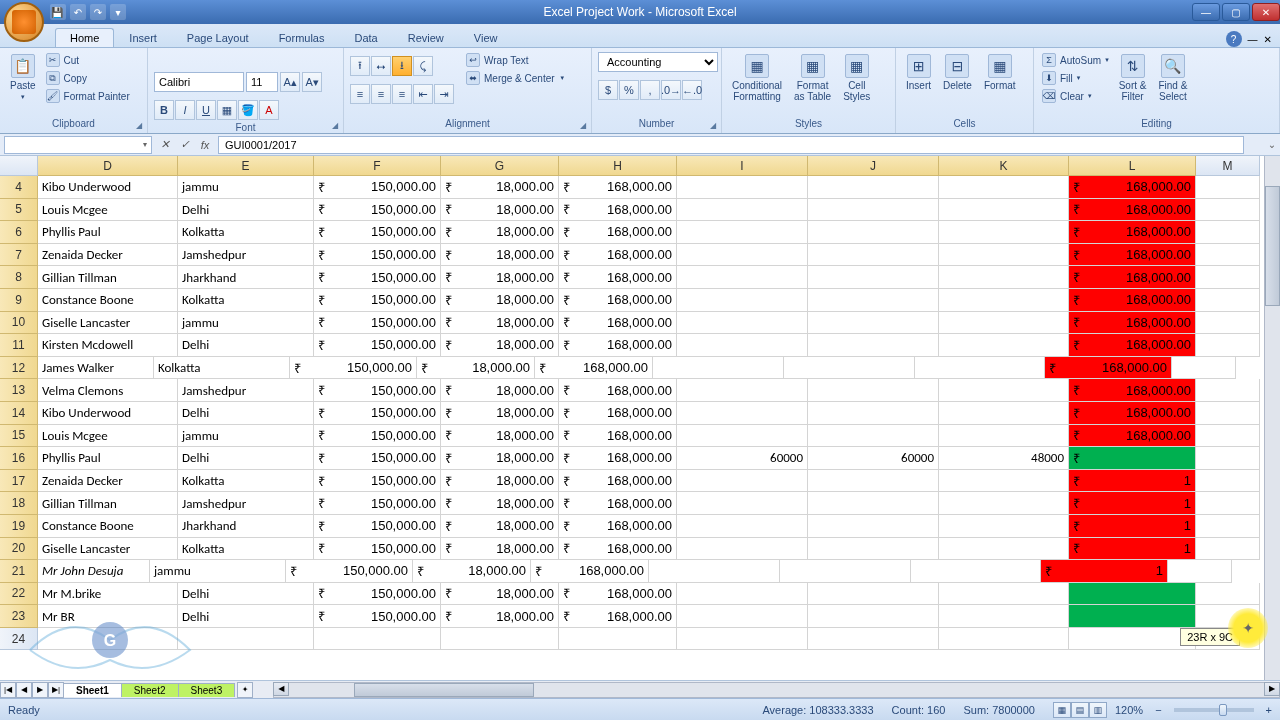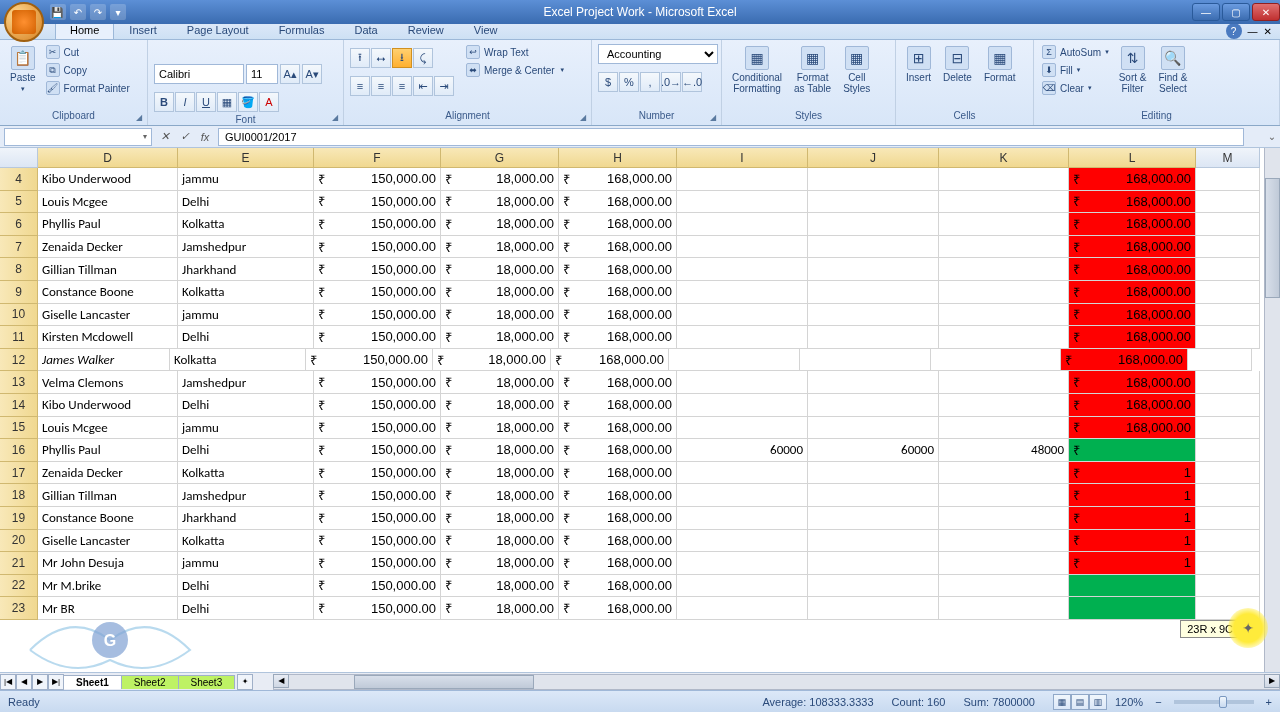--- a/index.html
+++ b/index.html
@@ -9,21 +9,21 @@
 .titlebar .qat { display: flex; gap: 4px; margin-left: 50px; align-items: center; }
 .titlebar .qat-icon { width: 16px; height: 16px; background: rgba(255,255,255,0.2); border-radius: 2px; display: flex; align-items: center; justify-content: center; font-size: 10px; }
 .titlebar .title { position: absolute; left: 50%; transform: translateX(-50%); font-size: 12px; }
 .titlebar .winbtns { margin-left: auto; display: flex; }
 .titlebar .winbtn { width: 28px; height: 18px; background: linear-gradient(#6a9be0, #3b6cb0); border: 1px solid #2a5a9a; margin-left: 2px; display: flex; align-items: center; justify-content: center; font-size: 10px; color: #fff; border-radius: 3px; }
 .titlebar .winbtn.close { background: linear-gradient(#e07070, #c03030); border-color: #902020; }
 
 .office-btn { position: absolute; top: 2px; left: 4px; width: 40px; height: 40px; z-index: 10; border-radius: 50%; background: radial-gradient(circle at 30% 30%, #ffd890, #d68020); border: 2px solid #a06010; display: flex; align-items: center; justify-content: center; }
 .office-btn-inner { width: 24px; height: 24px; background: radial-gradient(circle, #ff9030, #d06000); border-radius: 3px; }
 
-.tabs { height: 16px; background: linear-gradient(#dce8f8, #cde0f4); display: flex; align-items: flex-end; padding-left: 55px; border-bottom: 1px solid #9cb8d8; }
+.tabs { height: 24px; background: linear-gradient(#dce8f8, #cde0f4); display: flex; align-items: flex-end; padding-left: 55px; border-bottom: 1px solid #9cb8d8; }
 .tab { padding: 3px 14px; font-size: 11px; color: #2a4a7a; cursor: pointer; border: 1px solid transparent; border-bottom: none; }
 .tab.active { background: #e8f0fc; border-color: #9cb8d8; border-radius: 3px 3px 0 0; color: #000; }
 .tabs .help { margin-left: auto; margin-right: 8px; display: flex; gap: 6px; align-items: center; }
 .help-btn { width: 16px; height: 16px; border-radius: 50%; background: #4a7ac0; color: #fff; font-size: 10px; display: flex; align-items: center; justify-content: center; }
 
 .ribbon { height: 86px; background: linear-gradient(#e8f0fc, #d8e6f8); border-bottom: 1px solid #8aa8c8; display: flex; }
 .group { border-right: 1px solid #c0d0e4; padding: 2px 6px; display: flex; flex-direction: column; height: 100%; position: relative; }
 .group-label { font-size: 10px; color: #3a5a8a; text-align: center; padding: 2px 0; margin-top: auto; }
 .group-content { flex: 1; display: flex; align-items: flex-start; gap: 4px; padding-top: 2px; }
 .dialog-launcher { position: absolute; bottom: 2px; right: 2px; width: 12px; height: 12px; font-size: 8px; color: #5a7aa0; display: flex; align-items: center; justify-content: center; }
@@ -530,21 +530,21 @@
         <div class="cell" style="width: 131px;"></div>
         <div class="cell" style="width: 130px;"></div>
         <div class="cell red-bg curr" style="width: 127px;">
           <span class="sym">₹</span>
           <span>168,000.00</span>
         </div>
         <div class="cell" style="width: 64px;"></div>
       </div>
       <div class="row">
         <div class="row-h">12</div>
-        <div class="cell" style="width: 132px; font-style: italic;">James Walker</div>
+        <div class="cell" style="width: 116px;">James Walker</div>
         <div class="cell" style="width: 136px;">Kolkatta</div>
         <div class="cell curr" style="width: 127px;">
           <span class="sym">₹</span>
           <span>150,000.00</span>
         </div>
         <div class="cell curr" style="width: 118px;">
           <span class="sym">₹</span>
           <span>18,000.00</span>
         </div>
         <div class="cell curr" style="width: 118px;">
@@ -755,21 +755,21 @@
         <div class="cell" style="width: 131px;"></div>
         <div class="cell" style="width: 130px;"></div>
         <div class="cell red-bg curr" style="width: 127px;">
           <span class="sym">₹</span>
           <span>1</span>
         </div>
         <div class="cell" style="width: 64px;"></div>
       </div>
       <div class="row">
         <div class="row-h">21</div>
-        <div class="cell" style="width: 140px;">Mr John Desuja</div>
+        <div class="cell" style="width: 112px; font-style: italic;">Mr John Desuja</div>
         <div class="cell" style="width: 136px;">jammu</div>
         <div class="cell curr" style="width: 127px;">
           <span class="sym">₹</span>
           <span>150,000.00</span>
         </div>
         <div class="cell curr" style="width: 118px;">
           <span class="sym">₹</span>
           <span>18,000.00</span>
         </div>
         <div class="cell curr" style="width: 118px;">
@@ -820,20 +820,33 @@
           <span>18,000.00</span>
         </div>
         <div class="cell curr" style="width: 118px;">
           <span class="sym">₹</span>
           <span>168,000.00</span>
         </div>
         <div class="cell" style="width: 131px;"></div>
         <div class="cell" style="width: 131px;"></div>
         <div class="cell" style="width: 130px;"></div>
         <div class="cell green-bg" style="width: 127px;"></div>
+        <div class="cell" style="width: 64px;"></div>
+      </div>
+      <div class="row">
+        <div class="row-h normal">24</div>
+        <div class="cell" style="width: 140px;"></div>
+        <div class="cell" style="width: 136px;"></div>
+        <div class="cell" style="width: 127px;"></div>
+        <div class="cell" style="width: 118px;"></div>
+        <div class="cell" style="width: 118px;"></div>
+        <div class="cell" style="width: 131px;"></div>
+        <div class="cell" style="width: 131px;"></div>
+        <div class="cell" style="width: 130px;"></div>
+        <div class="cell" style="width: 127px;"></div>
         <div class="cell" style="width: 64px;"></div>
       </div>
     </div>
   <div class="vscroll">
       <div class="vscroll-thumb"></div>
     </div>
   <div class="selection-tooltip">23R x 9C</div>
 </div>
 
 <div class="sheet-tabs">

